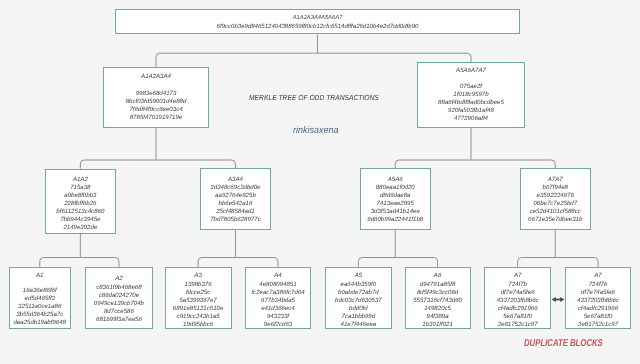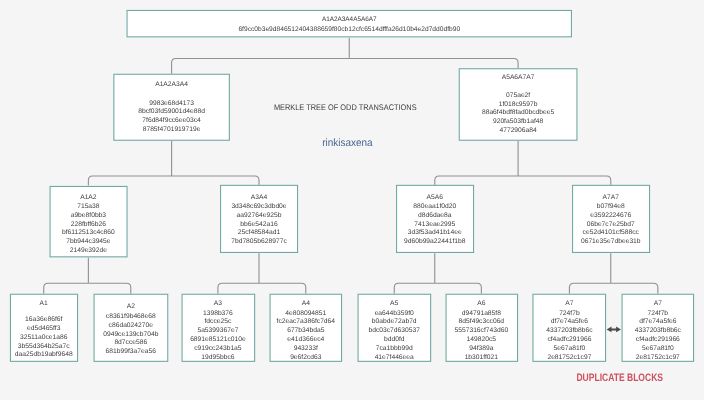--- a/index.html
+++ b/index.html
@@ -6,21 +6,21 @@
   html,body{margin:0;padding:0;}
   body{
     width:640px;height:364px;
     background:#f5f5f5;
     font-family:"Liberation Sans","DejaVu Sans",sans-serif;
     overflow:hidden;
     position:relative;
     -webkit-font-smoothing:antialiased;
     text-rendering:geometricPrecision;
   }
-  #stage{position:absolute;left:0;top:0;width:640px;height:364px;}
+  #stage{position:absolute;left:0;top:0;width:640px;height:364px;font-style:italic;}
   svg.edges{position:absolute;left:0;top:0;width:640px;height:364px;pointer-events:none;}
   .node{
     position:absolute;
     box-sizing:border-box;
     background:#ffffff;
     border:1px solid #70a8a2;
     display:flex;
     flex-direction:column;
     align-items:center;
     justify-content:center;

